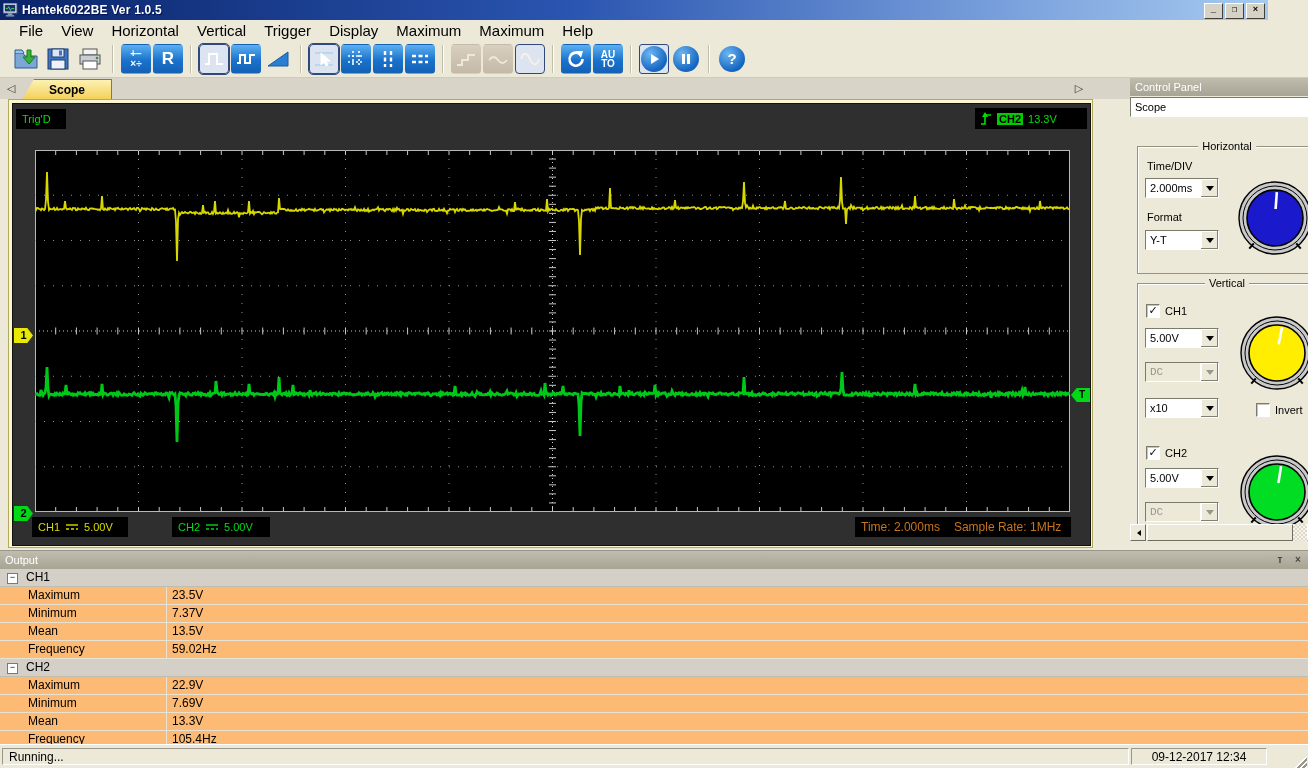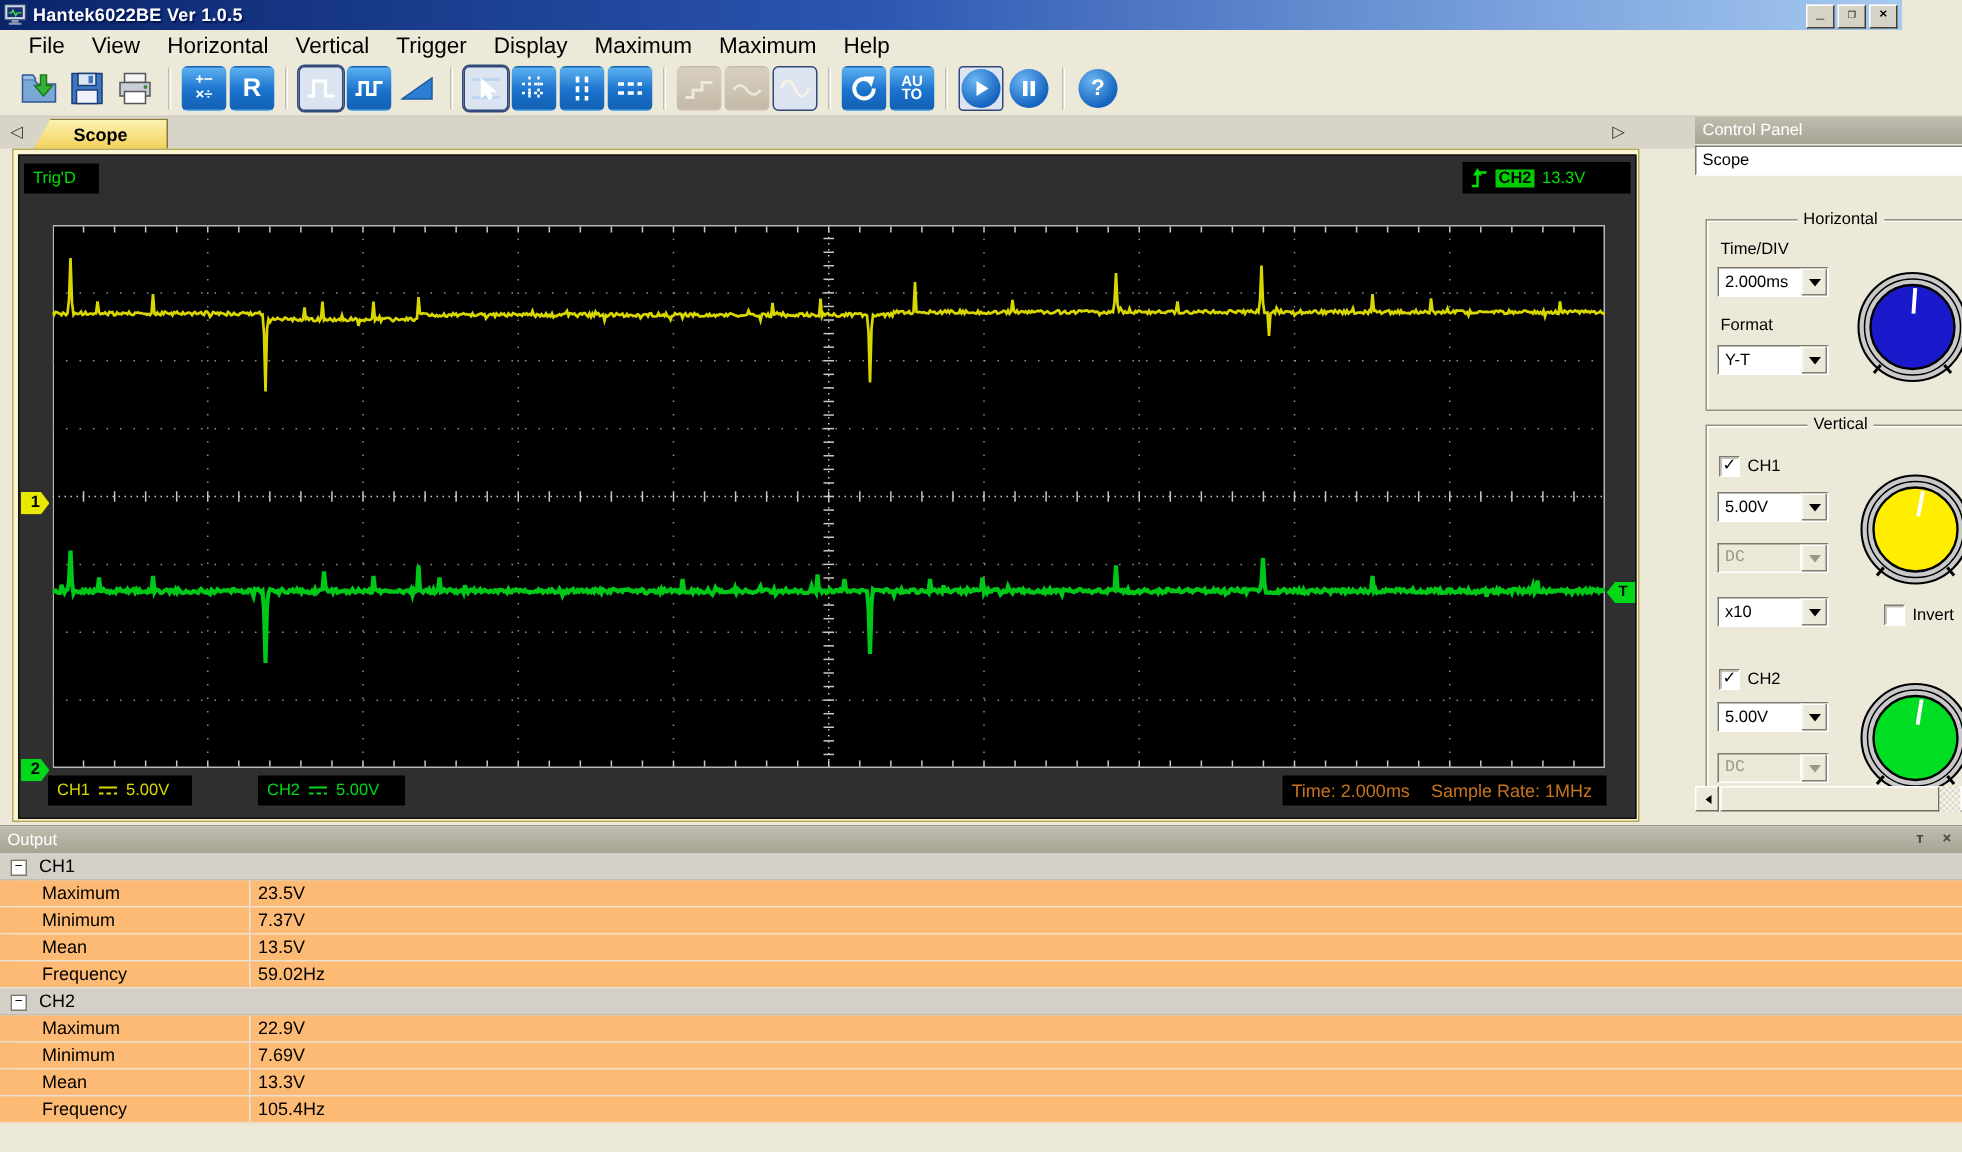--- a/index.html
+++ b/index.html
@@ -711,13 +711,18 @@
           <span class="v">13.3V</span>
         </div>
         <div class="orow val">
           <span class="vline"></span>
           <span class="k">Frequency</span>
           <span class="v">105.4Hz</span>
         </div>
       </div>
   </div>
 
+  <div id="statusbar">
+    <div class="st-cell" id="st-left">Running...</div>
+    <div class="st-cell" id="st-right">09-12-2017 12:34</div>
+    <div id="st-grip"></div>
+  </div>
 </div>
 
 </body></html>

